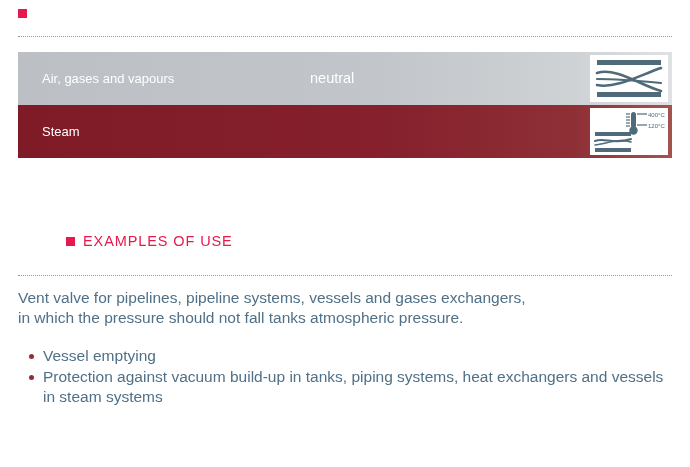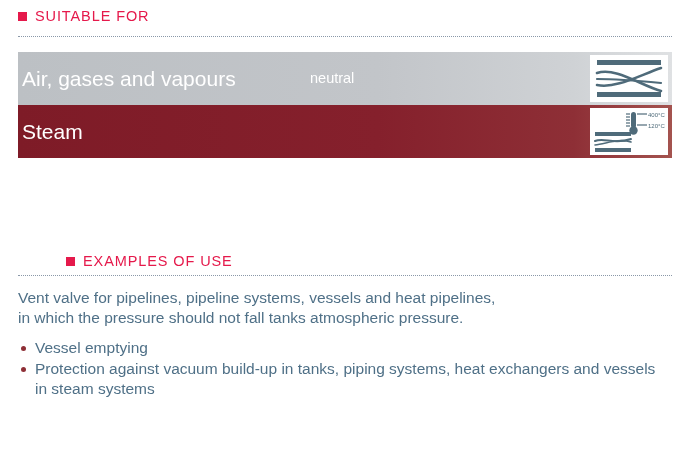--- a/index.html
+++ b/index.html
@@ -67,23 +67,23 @@
     align-items: center;
   }
   .media-row.gas {
     background: linear-gradient(to right, #bcc0c4 0%, #c2c5c9 55%, #cfd2d5 85%, #dfe1e3 100%);
   }
   .media-row.steam {
     background: linear-gradient(to right, #7e1b27 0%, #85202c 55%, #8e2f36 85%, #a4534f 100%);
   }
   .media-name {
     position: absolute;
-    left: 4px;
+    left: 24px;
     color: #ffffff;
-    font-size: 21px;
+    font-size: 13px;
     line-height: 1;
     white-space: nowrap;
   }
   .media-prop {
     position: absolute;
     left: 292px;
     color: #ffffff;
     font-size: 14.5px;
     line-height: 1;
     white-space: nowrap;
@@ -112,21 +112,21 @@
     left: 18px;
     width: 650px;
     color: #4f7087;
     font-size: 15.5px;
     line-height: 20px;
   }
   .use-list {
     position: absolute;
     left: 18px;
     width: 650px;
-    margin: 0;
+    margin: 8px;
     padding: 0;
     list-style: none;
     color: #4f7087;
     font-size: 15.5px;
     line-height: 20px;
   }
   .use-list li {
     position: relative;
     padding-left: 17px;
     margin-bottom: 1px;
@@ -142,21 +142,20 @@
     background: #8e2f36;
   }
 </style>
 </head>
 <body>
 
 <div class="page">
 
   <div class="section-head" style="top:9px;">
     <span class="head-marker"></span>
-    <span class="head-title">SUITABLE FOR</span>
   </div>
   <div class="dotted-rule" style="top:36px;"></div>
 
   <div class="media-table">
 
     <div class="media-row gas">
       <span class="media-name">Air, gases and vapours</span>
       <span class="media-prop">neutral</span>
       <span class="icon-box">
         <svg viewBox="0 0 78 47" xmlns="http://www.w3.org/2000/svg">
@@ -193,28 +192,28 @@
           <line x1="47" y1="6" x2="57" y2="6" stroke="#4f6b7a" stroke-width="1.2"></line>
           <line x1="47" y1="17" x2="57" y2="17" stroke="#4f6b7a" stroke-width="1.2"></line>
           <text x="58" y="8.5" font-family="Liberation Sans, sans-serif" font-size="6" fill="#4f6b7a">400°C</text>
           <text x="58" y="19.5" font-family="Liberation Sans, sans-serif" font-size="6" fill="#4f6b7a">120°C</text>
         </svg>
       </span>
     </div>
 
   </div>
 
-  <div class="section-head" style="top:254px;padding-left:48px;">
+  <div class="section-head" style="top:234px;padding-left:48px;">
     <span class="head-marker"></span>
     <span class="head-title">EXAMPLES OF USE</span>
   </div>
   <div class="dotted-rule" style="top:275px;"></div>
 
   <div class="body-text" style="top:288px;">
-    <div>Vent valve for pipelines, pipeline systems, vessels and heat pipelines,</div>
+    <div>Vent valve for pipelines, pipeline systems, vessels and gases exchangers,</div>
     <div>in which the pressure should not fall tanks atmospheric pressure.</div>
   </div>
 
   <ul class="use-list" style="top:338px;">
     <li>Vessel emptying</li>
     <li>Protection against vacuum build-up in tanks, piping systems, heat exchangers and vessels in steam systems</li>
   </ul>
 
 </div>
 

